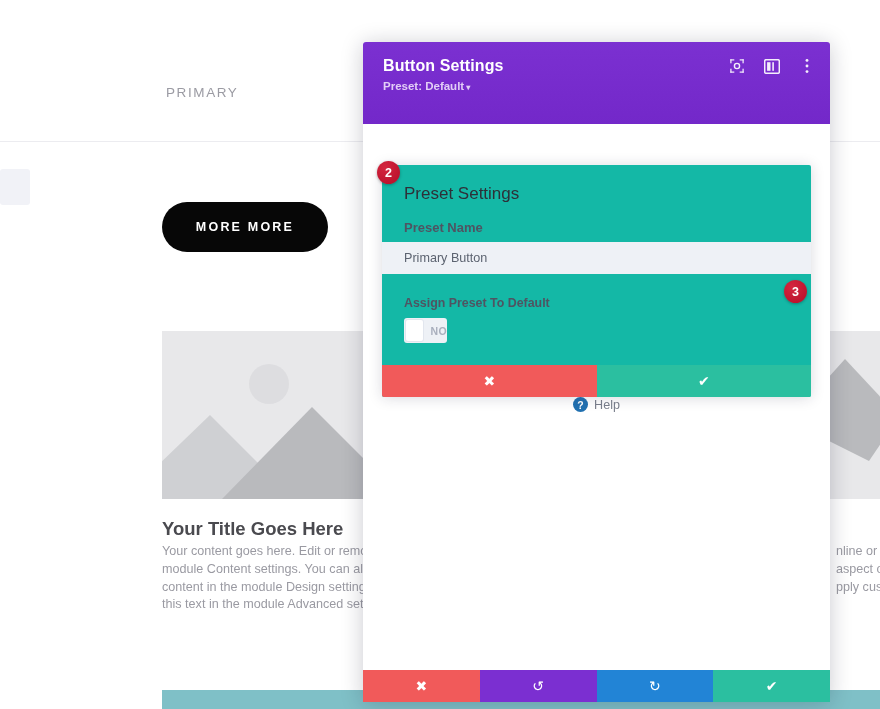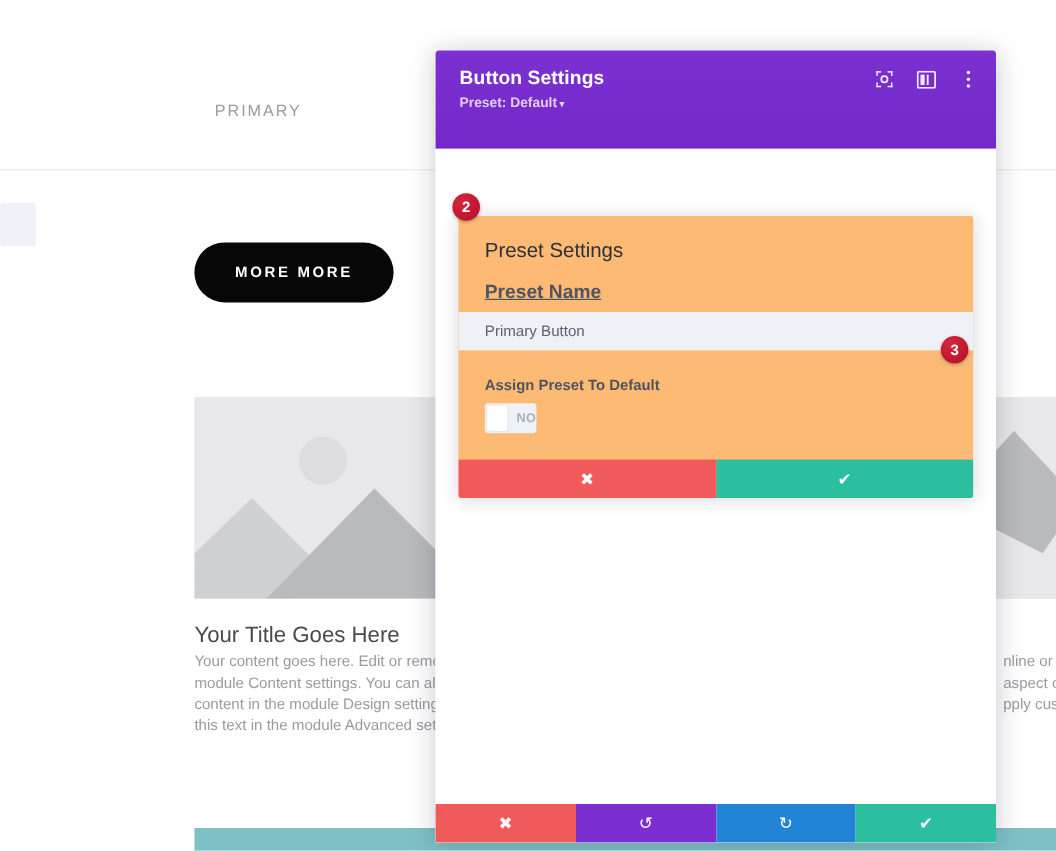--- a/index.html
+++ b/index.html
@@ -16,21 +16,21 @@
 
   
   .page-bg {
     position: absolute;
     inset: 0;
     background: #ffffff;
   }
 
   .section-primary-label {
     position: absolute;
-    left: 179px;
+    left: 166px;
     top: 85px;
     font-size: 13.5px;
     letter-spacing: 1.6px;
     color: #9b9ba3;
     font-weight: 400;
   }
 
   .hr-line {
     position: absolute;
     left: 0;
@@ -72,21 +72,21 @@
   .img-ph.right { left: 829px; width: 51px; }
 
   .img-ph svg { display: block; }
 
   .title-text {
     position: absolute;
     left: 162px;
     top: 518px;
     font-size: 18.5px;
     color: #4a4a4f;
-    font-weight: 400;
+    font-weight: 700;
   }
 
   .body-col {
     position: absolute;
     top: 543px;
     font-size: 12.6px;
     line-height: 17.8px;
     color: #9a9aa2;
     white-space: pre;
   }
@@ -168,42 +168,41 @@
   .modal-body {
     position: relative;
     height: 578px;
     background: #ffffff;
   }
 
   
   .preset-panel {
     position: absolute;
     left: 19px;
-    top: 56px;
+    top: 41px;
     width: 429px;
-    background: #fdba74;
+    background: #14b8a6;
     box-shadow: 0 1px 14px rgba(30, 30, 60, .17);
     border-radius: 2px;
     overflow: hidden;
     z-index: 5;
   }
 
   .pp-heading {
     font-size: 17px;
     color: #2e3038;
     font-weight: 400;
     padding: 19px 22px 16px 22px;
   }
 
   .pp-field-label {
-    font-size: 16px;
+    font-size: 13px;
     font-weight: 700;
     color: #4f5462;
     padding: 0 22px 7px 22px;
-    text-decoration: underline;
   }
 
   .pp-input {
     width: 100%;
     height: 19px;
     background: #eef1f6;
     border: none;
     outline: none;
     font-size: 12.6px;
     color: #5c6370;

